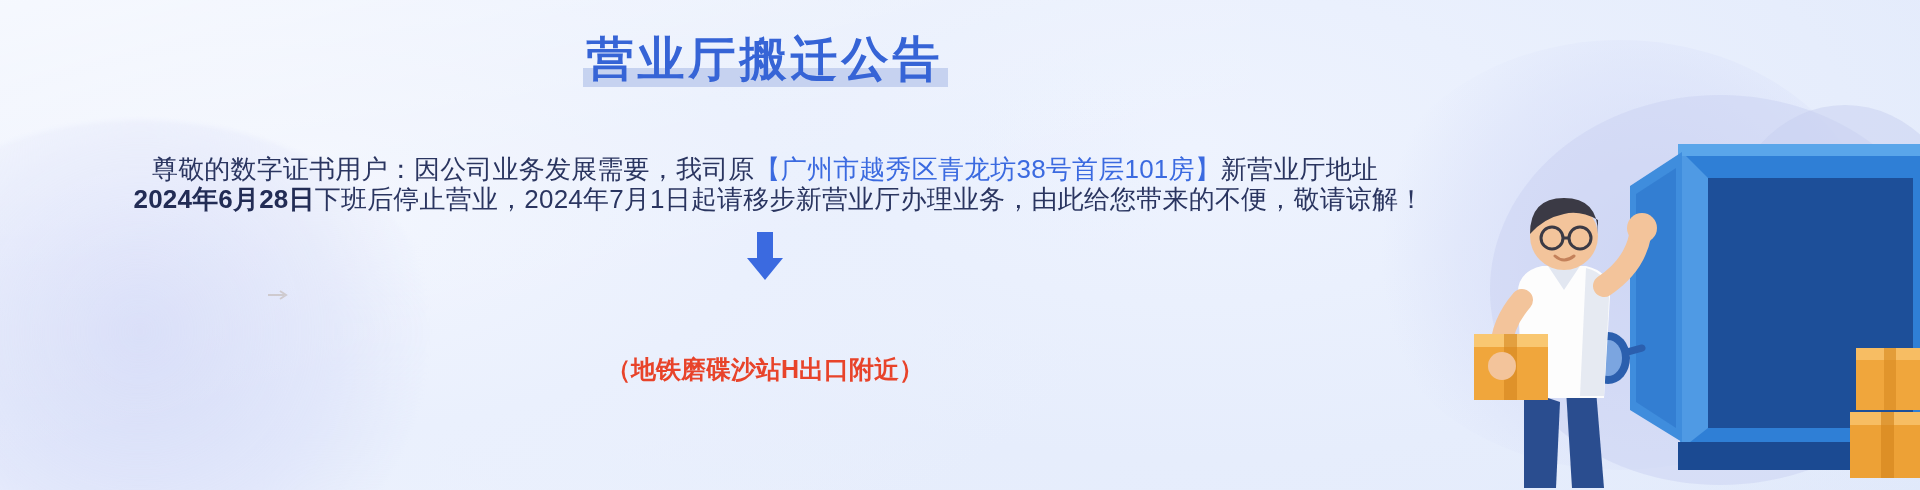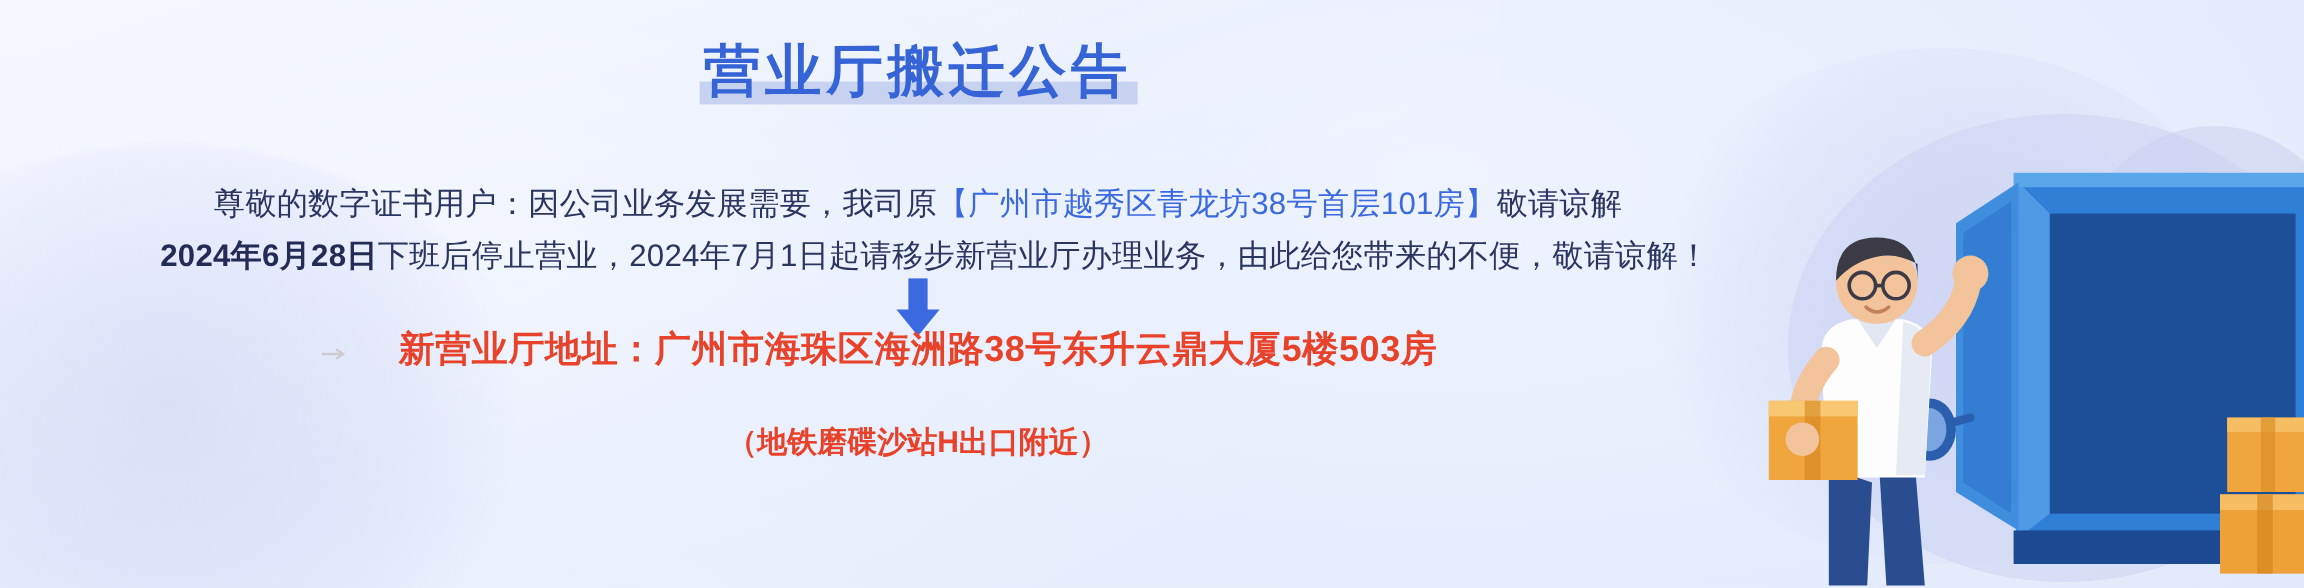--- a/index.html
+++ b/index.html
@@ -110,21 +110,21 @@
     position: absolute;
     left: 0; right: 0;
     text-align: center;
     white-space: nowrap;
     color: #2a3560;
     font-size: 26px;
     line-height: 34px;
     letter-spacing: 0.2px;
   }
   .para.line1 { top: 152px; }
-  .para.line2 { top: 196px; margin-left: 28px; }
+  .para.line2 { top: 182px; margin-left: 28px; }
 
   .em-blue {
     color: #3b6ae0;
     font-weight: 400;
   }
   .em-navy {
     color: #222c55;
     font-weight: 700;
   }
 
@@ -218,39 +218,38 @@
   <div class="content">
 
     <div class="title-wrap">
       <span class="title-inner">
         <span class="title-hl"></span>
         <span class="title-text">营业厅搬迁公告</span>
       </span>
     </div>
 
     <div class="para line1">
-      <span>尊敬的数字证书用户：因公司业务发展需要，我司原</span><span class="em-blue">【广州市越秀区青龙坊38号首层101房】</span><span>敬请谅解</span>
+      <span>尊敬的数字证书用户：因公司业务发展需要，我司原</span><span class="em-blue">【广州市越秀区青龙坊38号首层101房】</span><span>新营业厅地址</span>
     </div>
 
     <div class="para line2">
       <span class="em-navy">2024年6月28日</span><span>下班后停止营业，2024年7月1日起请移步新营业厅办理业务，由此给您带来的不便，敬请谅解！</span>
     </div>
 
     <div class="arrow-wrap">
       <span class="arrow">
         <span class="shaft"></span>
         <span class="head"></span>
       </span>
     </div>
 
     <svg class="mini-chevron" viewBox="0 0 22 10">
       <path d="M0 5 H16 M12 1 L18 5 L12 9" stroke="#b6a79b" stroke-width="2" fill="none"></path>
     </svg>
 
-    <div class="addr">新营业厅地址：广州市海珠区海洲路38号东升云鼎大厦5楼503房</div>
     <div class="addr-sub">（地铁磨碟沙站H出口附近）</div>
 
   </div>
 
   <svg class="illus" viewBox="0 0 530 400">
 
     <ellipse cx="330" cy="200" rx="230" ry="195" fill="#ccd4f2" opacity="0.55"></ellipse>
     <ellipse cx="455" cy="150" rx="120" ry="135" fill="#c7cfef" opacity="0.5"></ellipse>
 
     <g>

